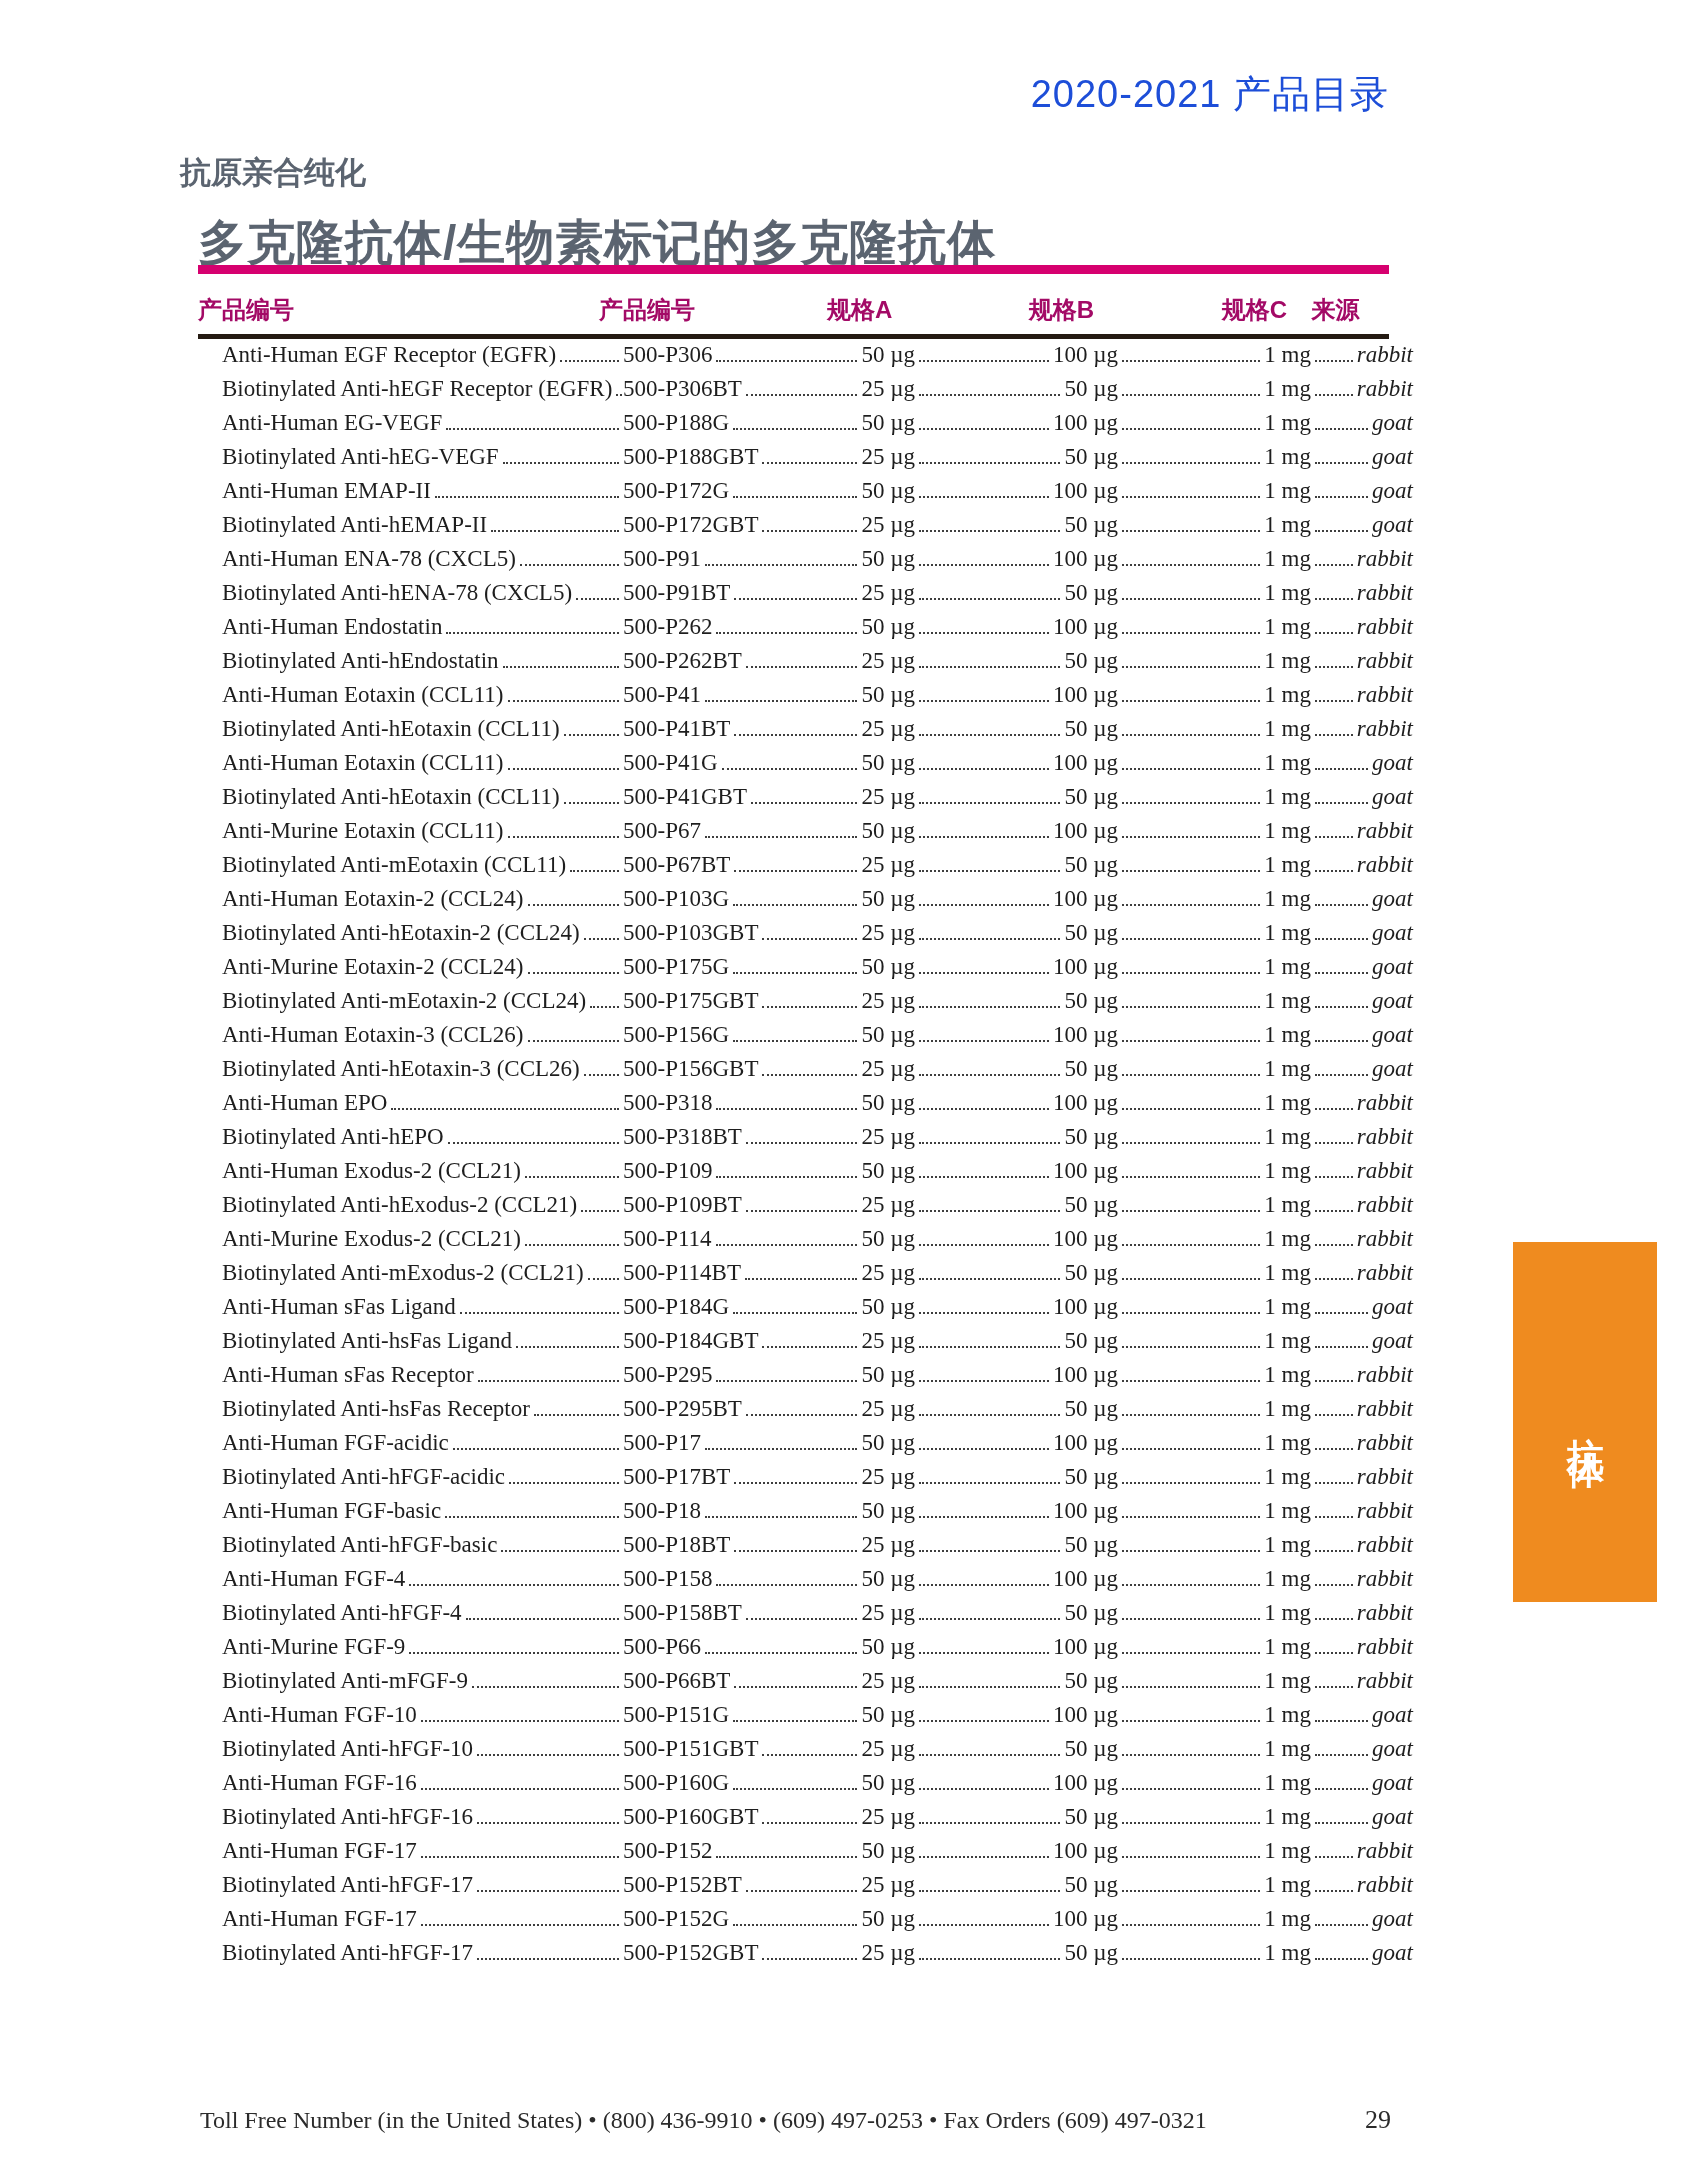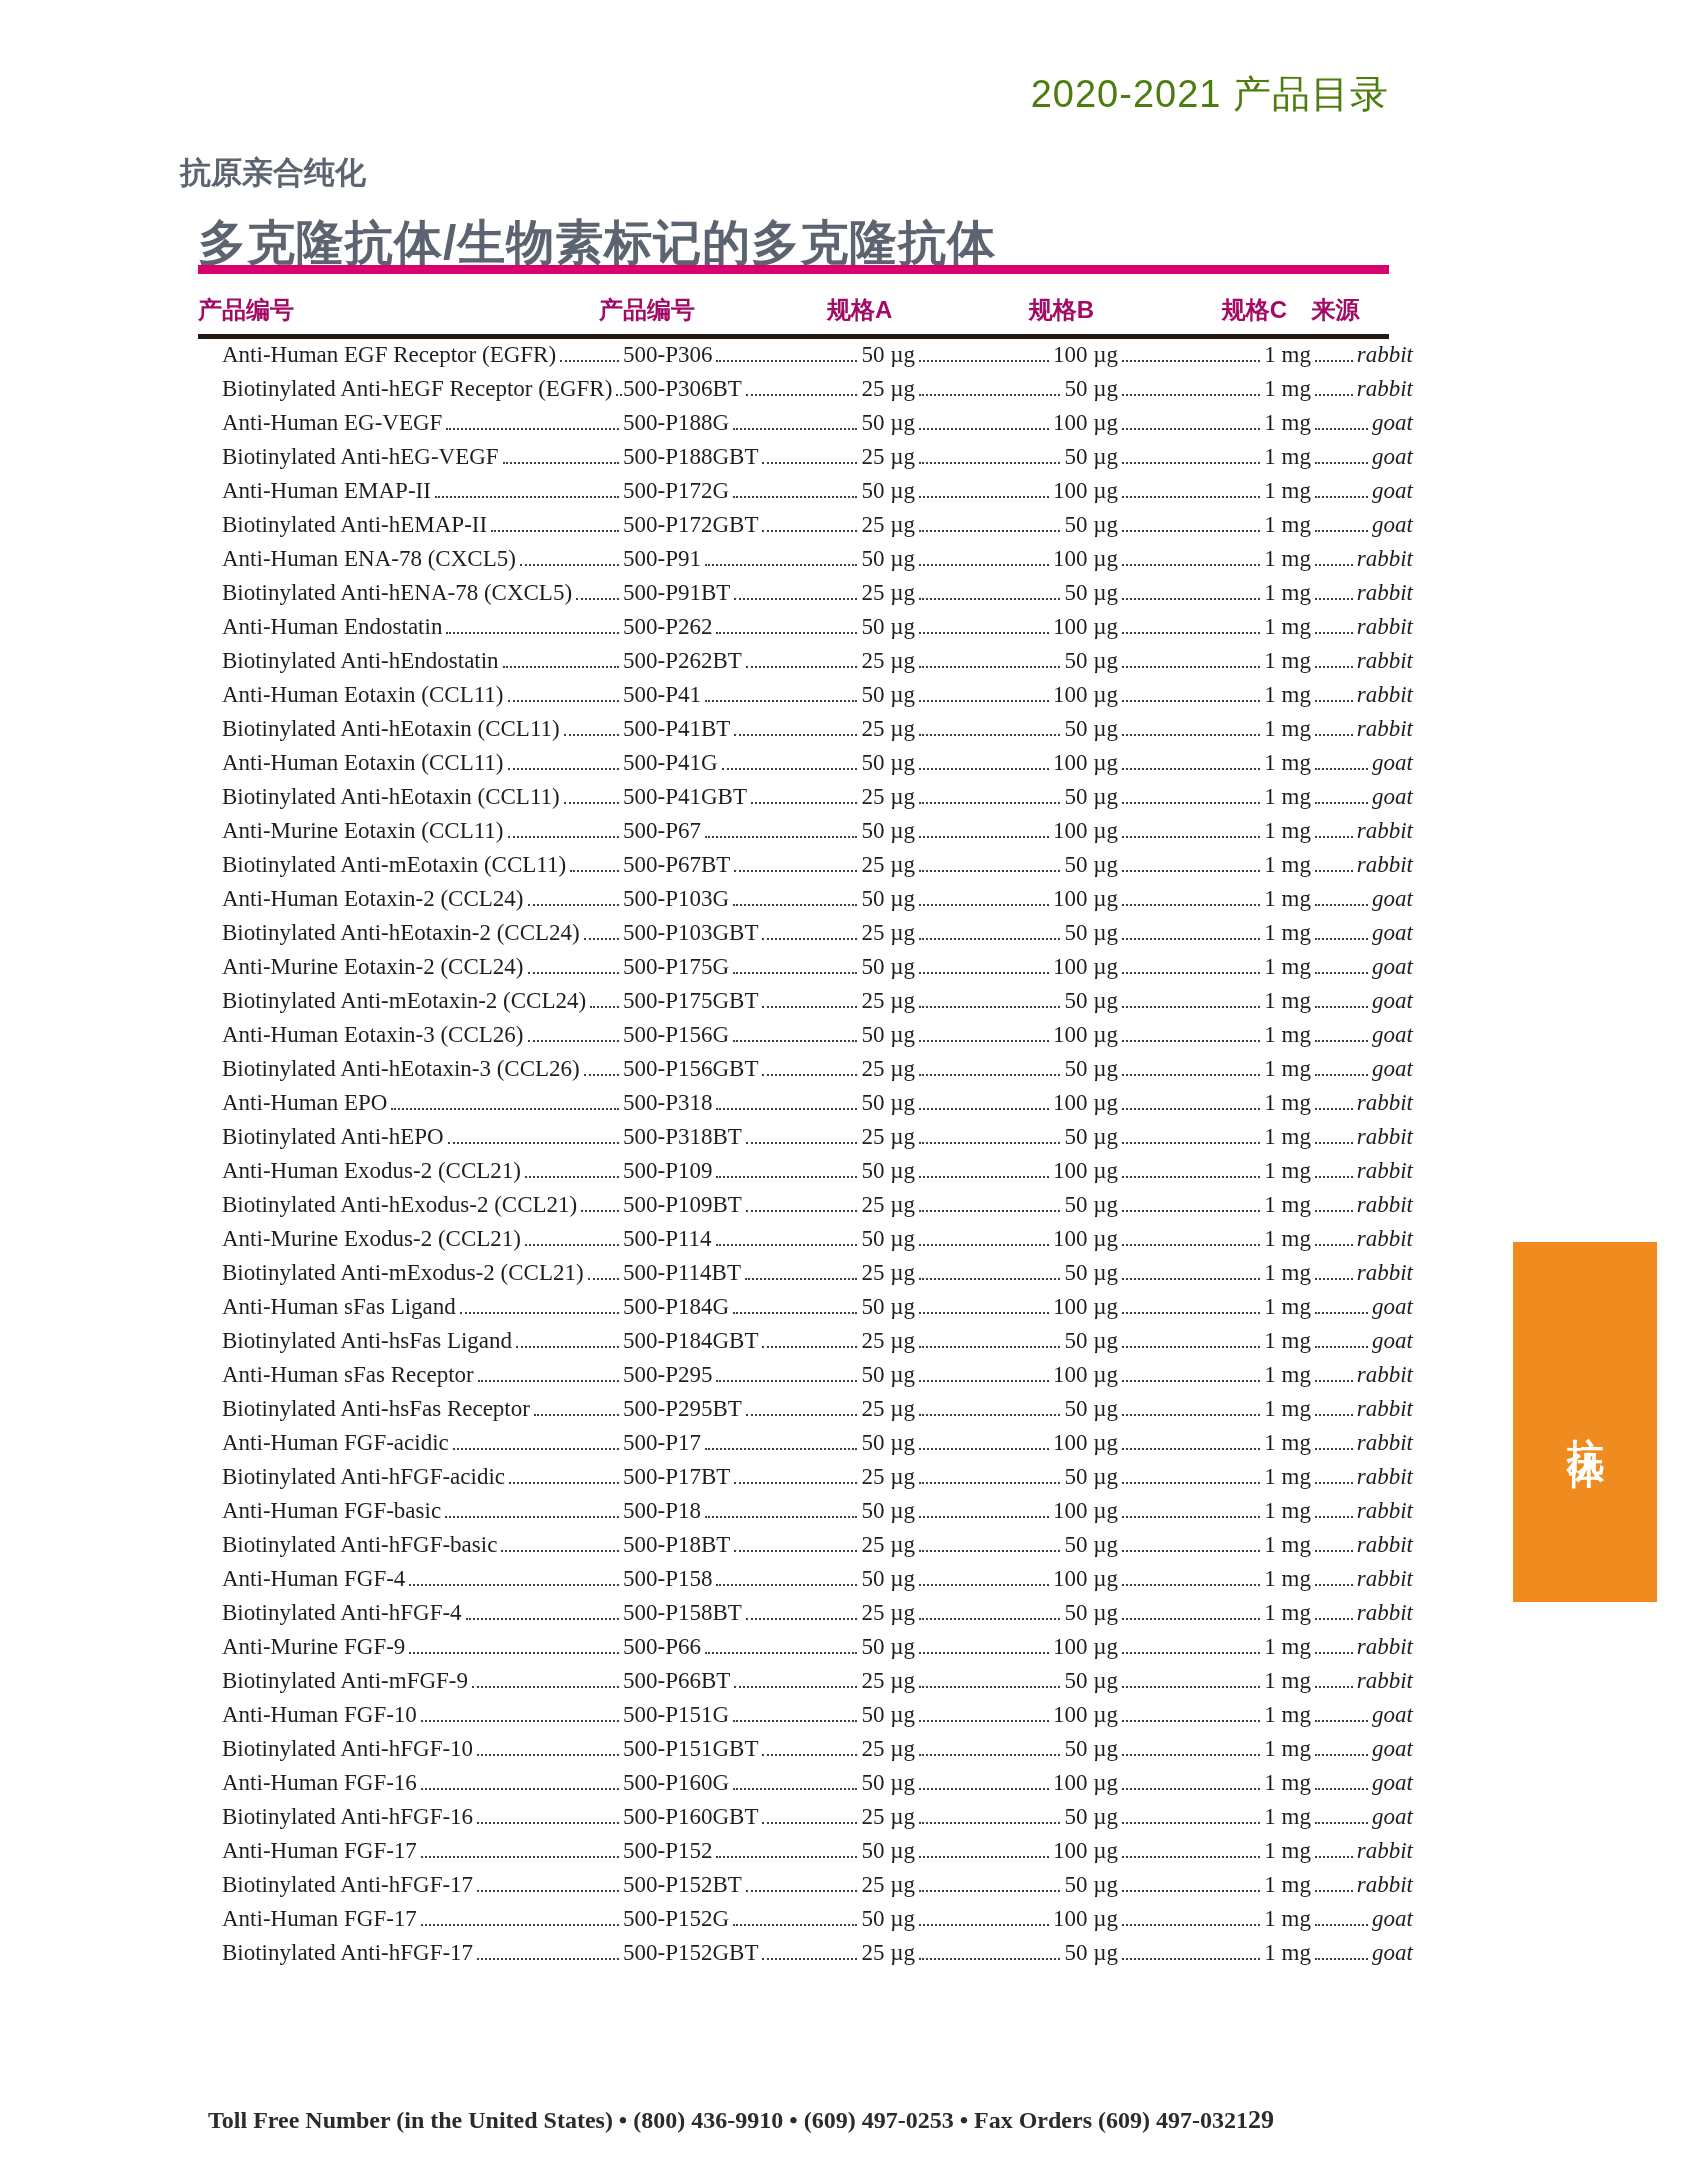--- a/index.html
+++ b/index.html
@@ -7,21 +7,21 @@
     width:1683px; height:2178px; position:relative;
     background:#ffffff; overflow:hidden;
     font-family:"Liberation Serif", serif;
   }
   .abs { position:absolute; }
 
   
   .catalog-label {
     left:198px; top:69px; width:1191px; text-align:right;
     font-family:"Liberation Sans", sans-serif;
-    font-size:38px; font-weight:400; color:#4d7c0f; letter-spacing:1px;
+    font-size:38px; font-weight:400; color:#1d4ed8; letter-spacing:1px;
   }
   
   .section-title {
     left:180px; top:152px;
     font-family:"Liberation Sans", sans-serif;
     font-size:31px; font-weight:700; color:#5b6470;
   }
   .page-title {
     left:198px; top:191px;
     font-family:"Liberation Sans", sans-serif;
@@ -64,23 +64,23 @@
     background:#ef8b1f; display:flex; align-items:center; justify-content:center;
   }
   .side-tab .vtext {
     writing-mode:vertical-rl; text-orientation:upright;
     font-family:"Liberation Sans", sans-serif;
     font-size:37px; font-weight:700; color:#ffffff; letter-spacing:14px;
   }
 
   
   .footer {
-    left:208px; top:2105px; width:1191px;
-    display:flex; align-items:baseline;
-    font-size:24px; color:#2b2b2b;font-weight:bold;
+    left:200px; top:2105px; width:1191px;
+    display:flex; justify-content:space-between; align-items:baseline;
+    font-size:24px; color:#2b2b2b;
   }
   .page-num { font-size:26px; color:#2b2b2b; }
 </style>
 </head>
 <body>
 
 <div class="abs catalog-label">2020-2021 产品目录</div>
 
 <div class="abs section-title">抗原亲合纯化</div>
 <div class="abs page-title">多克隆抗体/生物素标记的多克隆抗体</div>

